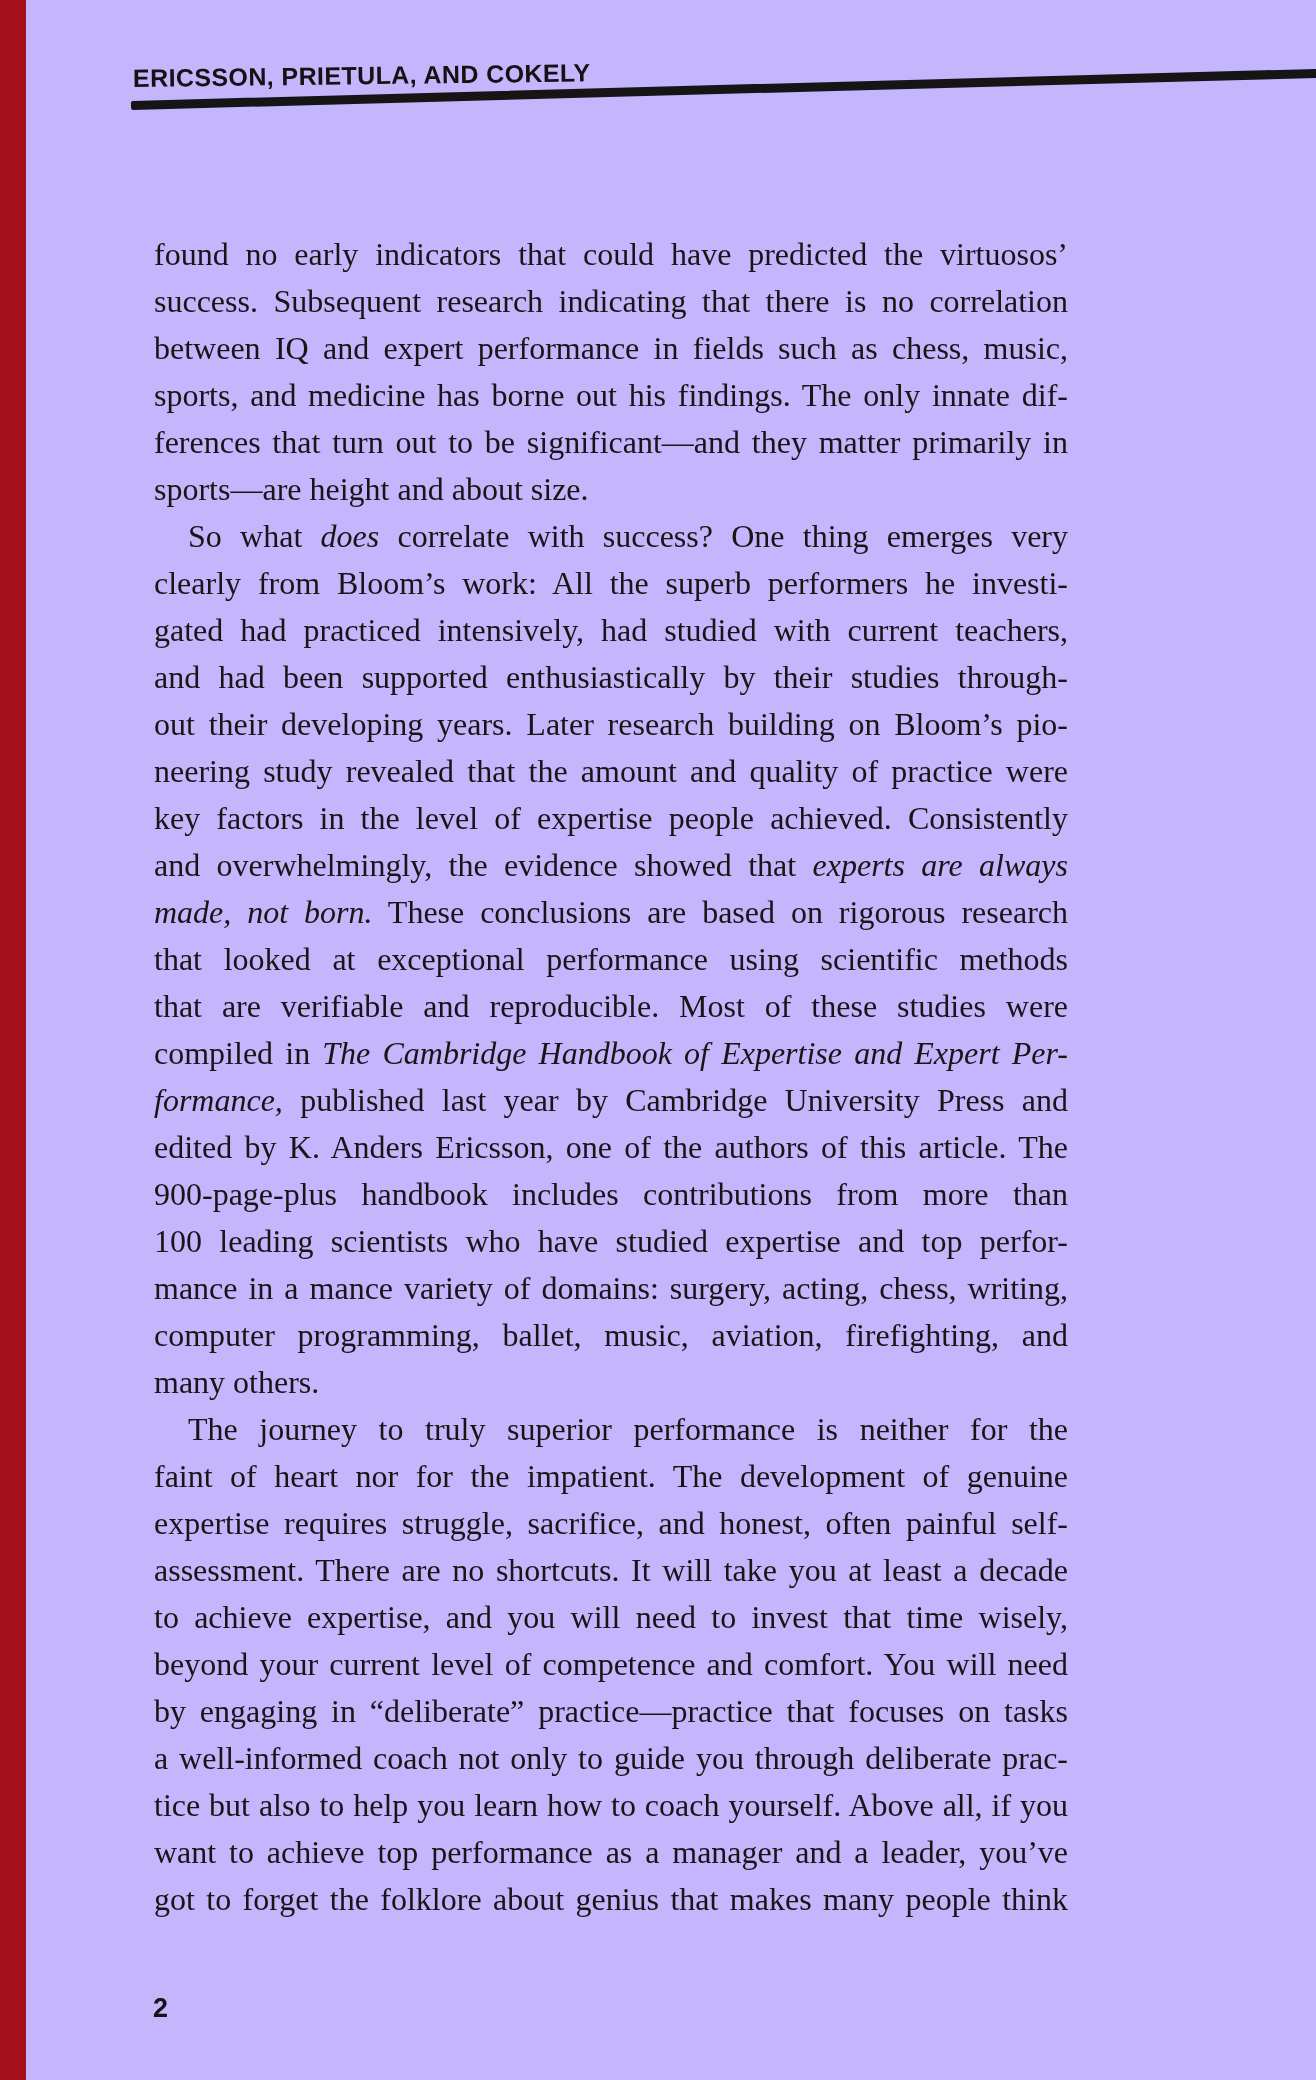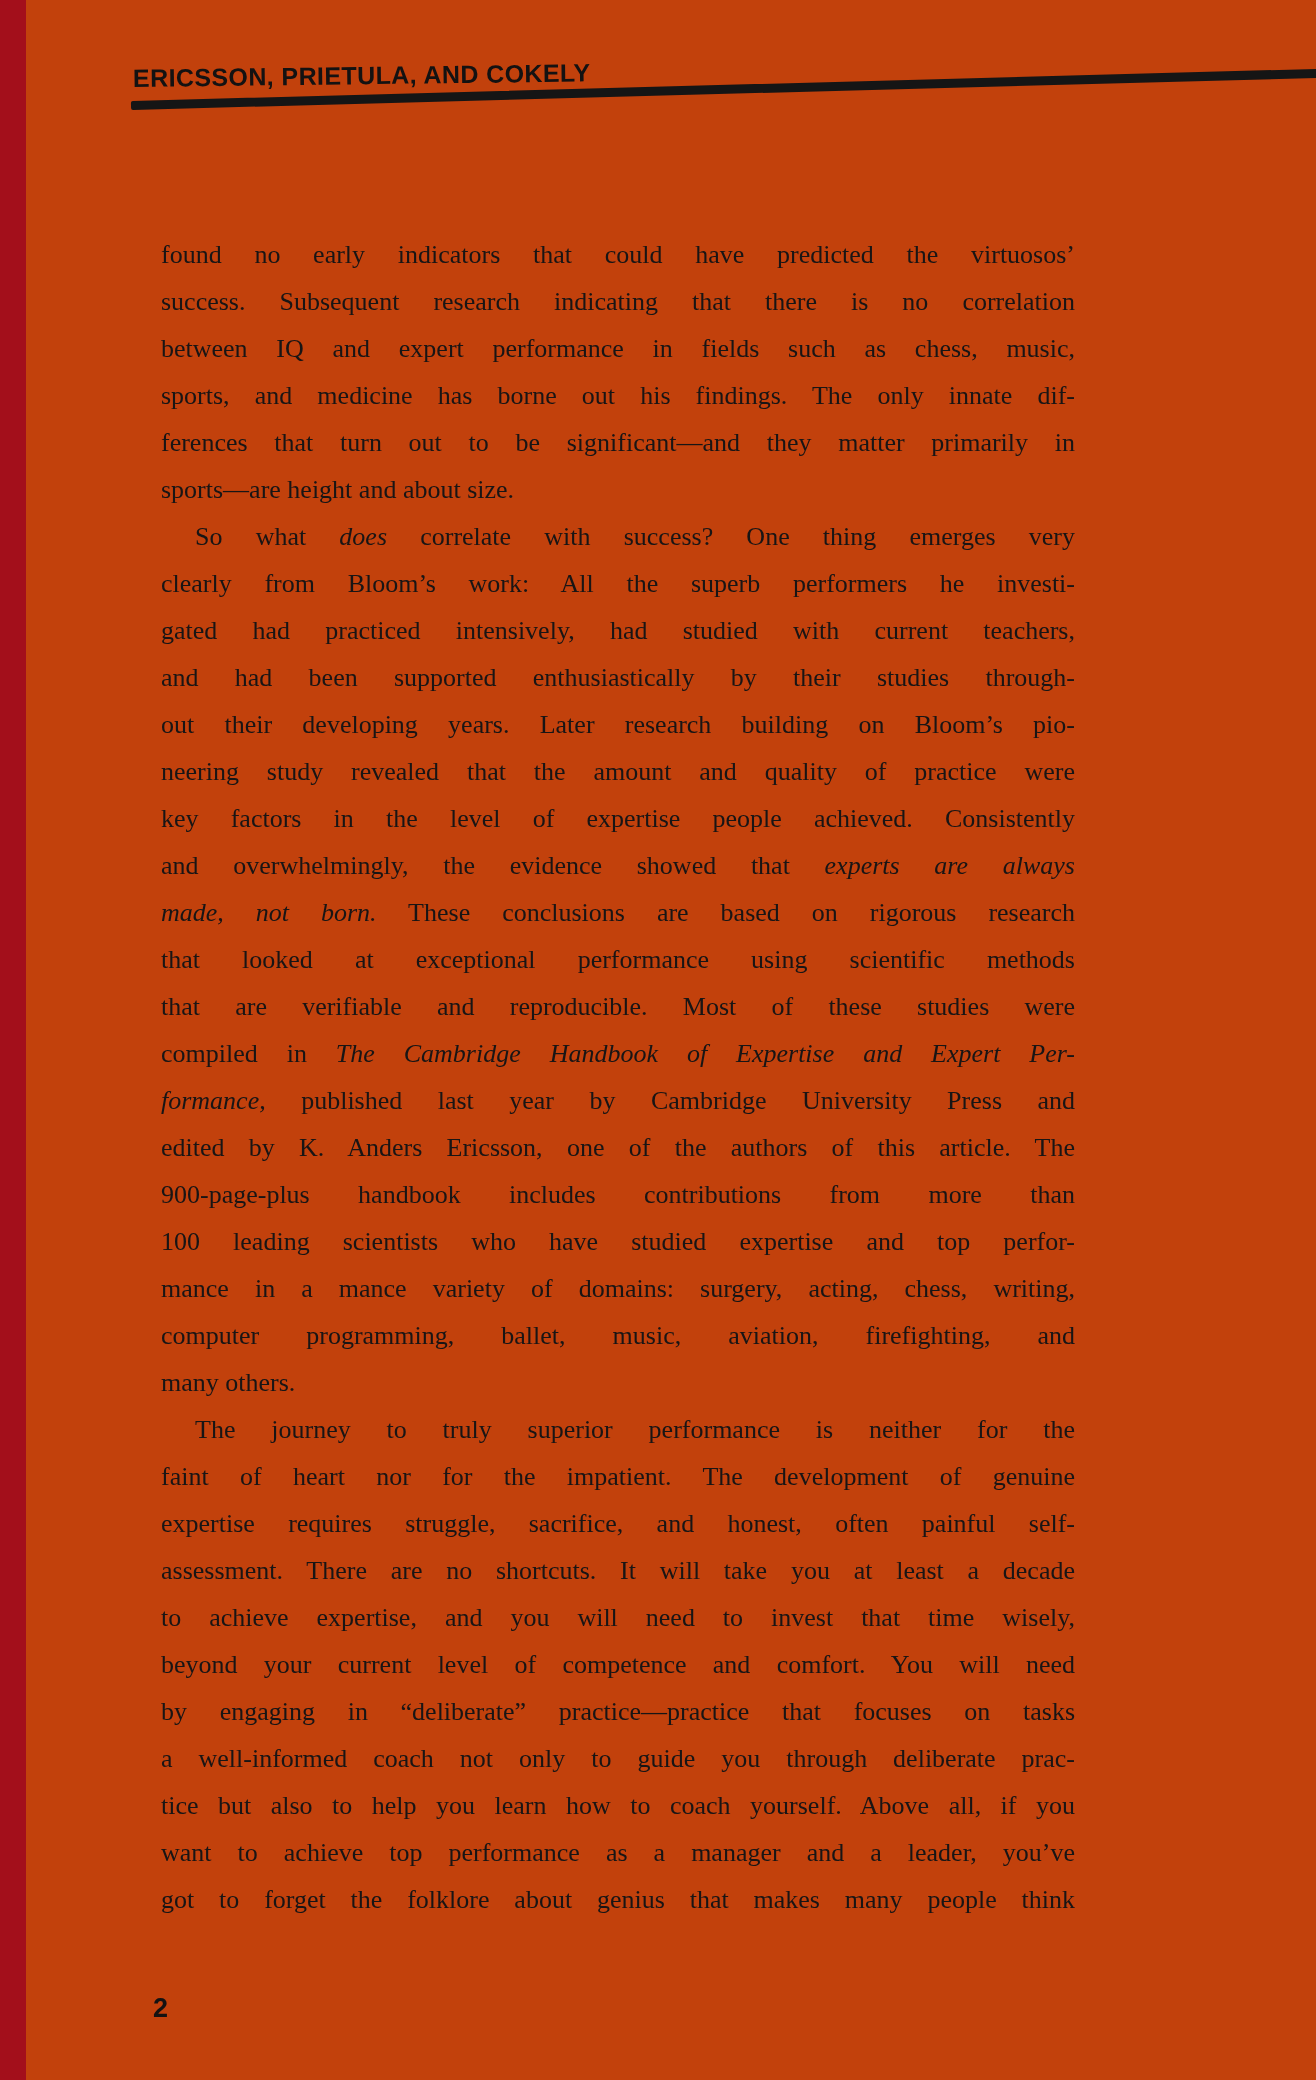--- a/index.html
+++ b/index.html
@@ -5,21 +5,21 @@
 <style>
   html, body { margin: 0; padding: 0; }
   body {
     width: 1316px; height: 2080px;
     background: #ffffff;
     font-family: "Liberation Serif", serif;
   }
   .page {
     position: relative;
     width: 1316px; height: 2080px;
-    background: #c2410c;
+    background: #c4b5fd;
     overflow: hidden;
     color: #161414;
   }
   .edge-stripe {
     position: absolute;
     left: 0; top: 0; bottom: 0;
     width: 26px;
     background: #a30f1b;
   }
   .running-header {
@@ -38,23 +38,23 @@
     position: absolute;
     left: 131px; top: 101px;
     width: 1220px; height: 9px;
     background: #151515;
     transform: rotate(-1.55deg);
     transform-origin: left center;
     border-radius: 2px;
   }
   .body-text {
     position: absolute;
-    left: 161px; top: 231px;
+    left: 154px; top: 231px;
     width: 914px;
-    font-size: 26px;
+    font-size: 32px;
     color: #181515;
   }
   .bline {
     height: 47px;
     line-height: 47px;
     text-align: justify;
     text-align-last: justify;
     white-space: normal;
   }
   .bline.pend { text-align-last: auto; }

